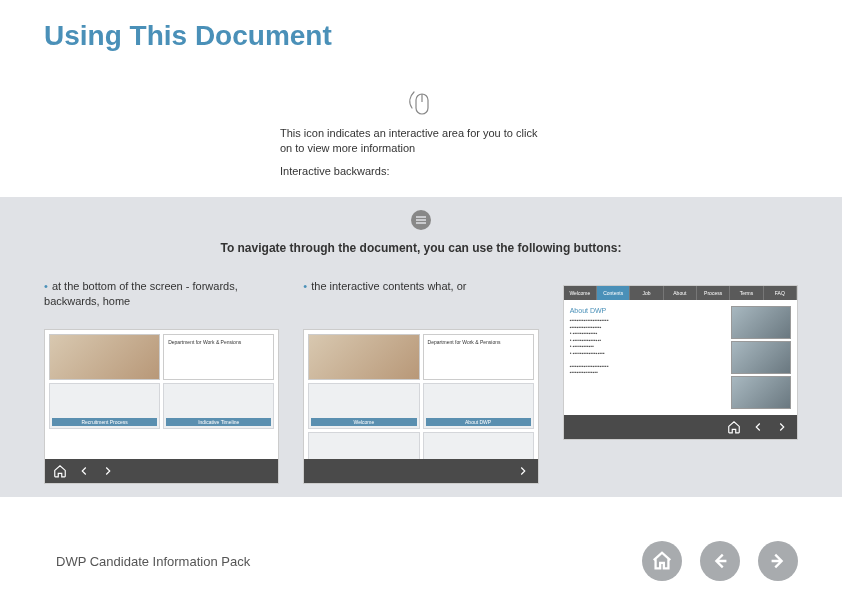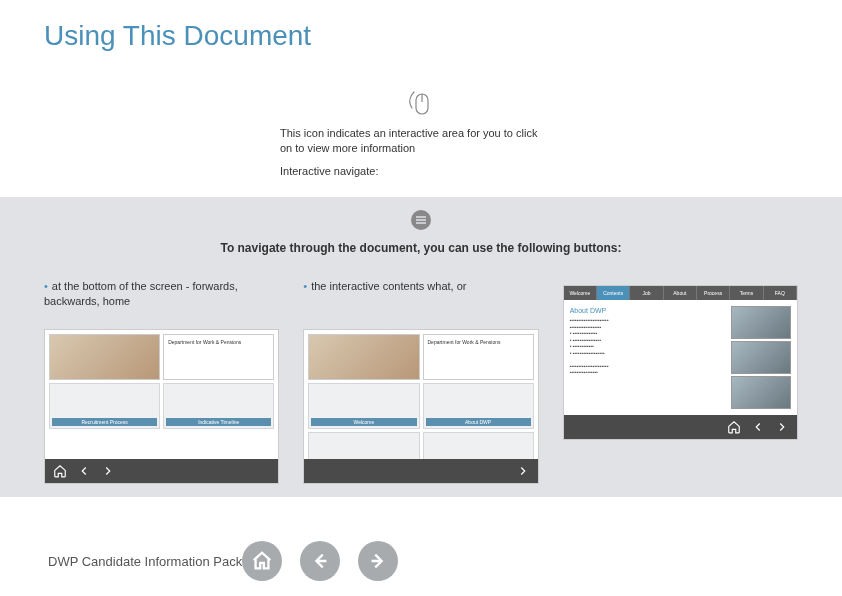--- a/index.html
+++ b/index.html
@@ -1,64 +1,64 @@
 <!DOCTYPE html>
 <html><head>
 <meta charset="utf-8">
 <style>
 *{margin:0;padding:0;box-sizing:border-box}
 body{width:842px;height:596px;font-family:Arial,Helvetica,sans-serif;background:#fff;position:relative;overflow:hidden}
-.page-title{color:#4a90b8;font-size:28px;font-weight:400;padding:20px 0 0 44px}
+.page-title{color:#4a90b8;font-size:28px;font-weight:700;padding:20px 0 0 44px}
 .intro-block{position:absolute;top:86px;left:280px;width:260px}
 .mouse-icon{display:block;margin:0 0 8px 126px}
 .intro-text{font-size:11px;color:#333;line-height:1.35;margin-bottom:8px}
 .gray-band{position:absolute;top:197px;left:0;right:0;height:300px;background:#e0e2e6;padding:12px 0 0 0}
 .menu-icon-top{display:block;margin:0 auto 10px auto}
 .nav-heading{text-align:center;font-size:12px;font-weight:bold;color:#333;margin-bottom:24px}
-.columns{display:flex;justify-content:flex-start;padding:0 44px;gap:24px}
+.columns{display:flex;justify-content:flex-end;padding:0 44px;gap:24px}
 .col{flex:1;max-width:240px}
 .col-text{font-size:11px;color:#333;line-height:1.35;min-height:44px}
 .bullet{color:#4a90b8;margin-right:4px}
 .thumb{width:100%;height:155px;background:#fff;border:1px solid #ccc;margin-top:6px;position:relative;overflow:hidden}
 .thumb-bar{position:absolute;bottom:0;left:0;right:0;height:24px;background:#4a4a4a;display:flex;align-items:center;padding:0 8px;gap:10px}
 .thumb-bar.right{justify-content:flex-end}
 .thumb-bar.left{justify-content:flex-start}
 .mini-icon{width:14px;height:14px;stroke:#fff;fill:none;stroke-width:2}
 .thumb-content{position:absolute;top:0;left:0;right:0;bottom:24px;padding:4px;display:flex;flex-wrap:wrap;align-content:flex-start;gap:3px}
 .tile{background:#eef0f2;border:1px solid #d4d6da;flex:1 1 45%;height:46px;font-size:5px;color:#555;padding:2px;position:relative;overflow:hidden}
 .tile-label{position:absolute;bottom:2px;left:2px;right:2px;background:#5a8fb0;color:#fff;font-size:5px;padding:1px 2px;text-align:center}
 .thumb-menu-bar{position:absolute;top:0;left:0;right:0;height:14px;background:#5a5a5a;display:flex}
 .thumb-menu-item{flex:1;font-size:5px;color:#fff;text-align:center;line-height:14px;border-right:1px solid #777}
 .thumb-menu-item.active{background:#4a90b8}
 .thumb-body{position:absolute;top:14px;left:0;right:0;bottom:24px;padding:6px;display:flex;gap:4px}
 .thumb-left{flex:1.6;font-size:5px;color:#555;line-height:1.3}
 .thumb-right{width:60px;display:flex;flex-direction:column;gap:2px}
 .photo{background:linear-gradient(135deg,#a8b8c0,#6a7880);flex:1;border:1px solid #999}
 .about-title{color:#4a90b8;font-size:7px;margin-bottom:2px}
-.footer{position:absolute;bottom:0;left:4px;right:0;height:70px;background:#fff;display:flex;align-items:center;padding:0 44px}
+.footer{position:absolute;bottom:0;left:12px;right:0;height:70px;background:#fff;display:flex;align-items:center;justify-content:space-between;padding:0 44px}
 .footer-label{font-size:13px;color:#555}
 .footer-icons{display:flex;gap:18px}
 .circle-btn{width:40px;height:40px;border-radius:50%;background:#a8abae;display:flex;align-items:center;justify-content:center;cursor:pointer}
 .circle-btn svg{width:22px;height:22px;stroke:#fff;fill:none;stroke-width:2.5}
 .handshake{background:linear-gradient(135deg,#d8c8b0,#b89878);flex:1 1 45%;height:46px;border:1px solid #ccc}
 .dwp-tile{background:#fff;flex:1 1 45%;height:46px;border:1px solid #ccc;font-size:5px;padding:4px;color:#333;line-height:1.2}
 </style>
 </head>
 <body>
 
 <h1 class="page-title">Using This Document</h1>
 
 <div class="intro-block">
   <svg class="mouse-icon" width="28" height="32" viewBox="0 0 28 32" fill="none" stroke="#888" stroke-width="1.2">
     <rect x="10" y="8" width="12" height="20" rx="6"></rect>
     <line x1="16" y1="8" x2="16" y2="16"></line>
     <path d="M8 6 C4 10 2 16 6 22" stroke-linecap="round"></path>
   </svg>
   <p class="intro-text">This icon indicates an interactive area for you to click on to view more information</p>
-  <p class="intro-text">Interactive navigate:</p>
+  <p class="intro-text">Interactive backwards:</p>
 </div>
 
 <div class="gray-band">
   <svg class="menu-icon-top" width="22" height="22" viewBox="0 0 22 22">
     <circle cx="11" cy="11" r="10" fill="#888"></circle>
     <line x1="6" y1="8" x2="16" y2="8" stroke="#e0e2e6" stroke-width="1.5"></line>
     <line x1="6" y1="11" x2="16" y2="11" stroke="#e0e2e6" stroke-width="1.5"></line>
     <line x1="6" y1="14" x2="16" y2="14" stroke="#e0e2e6" stroke-width="1.5"></line>
   </svg>
   <p class="nav-heading">To navigate through the document, you can use the following buttons:</p>

